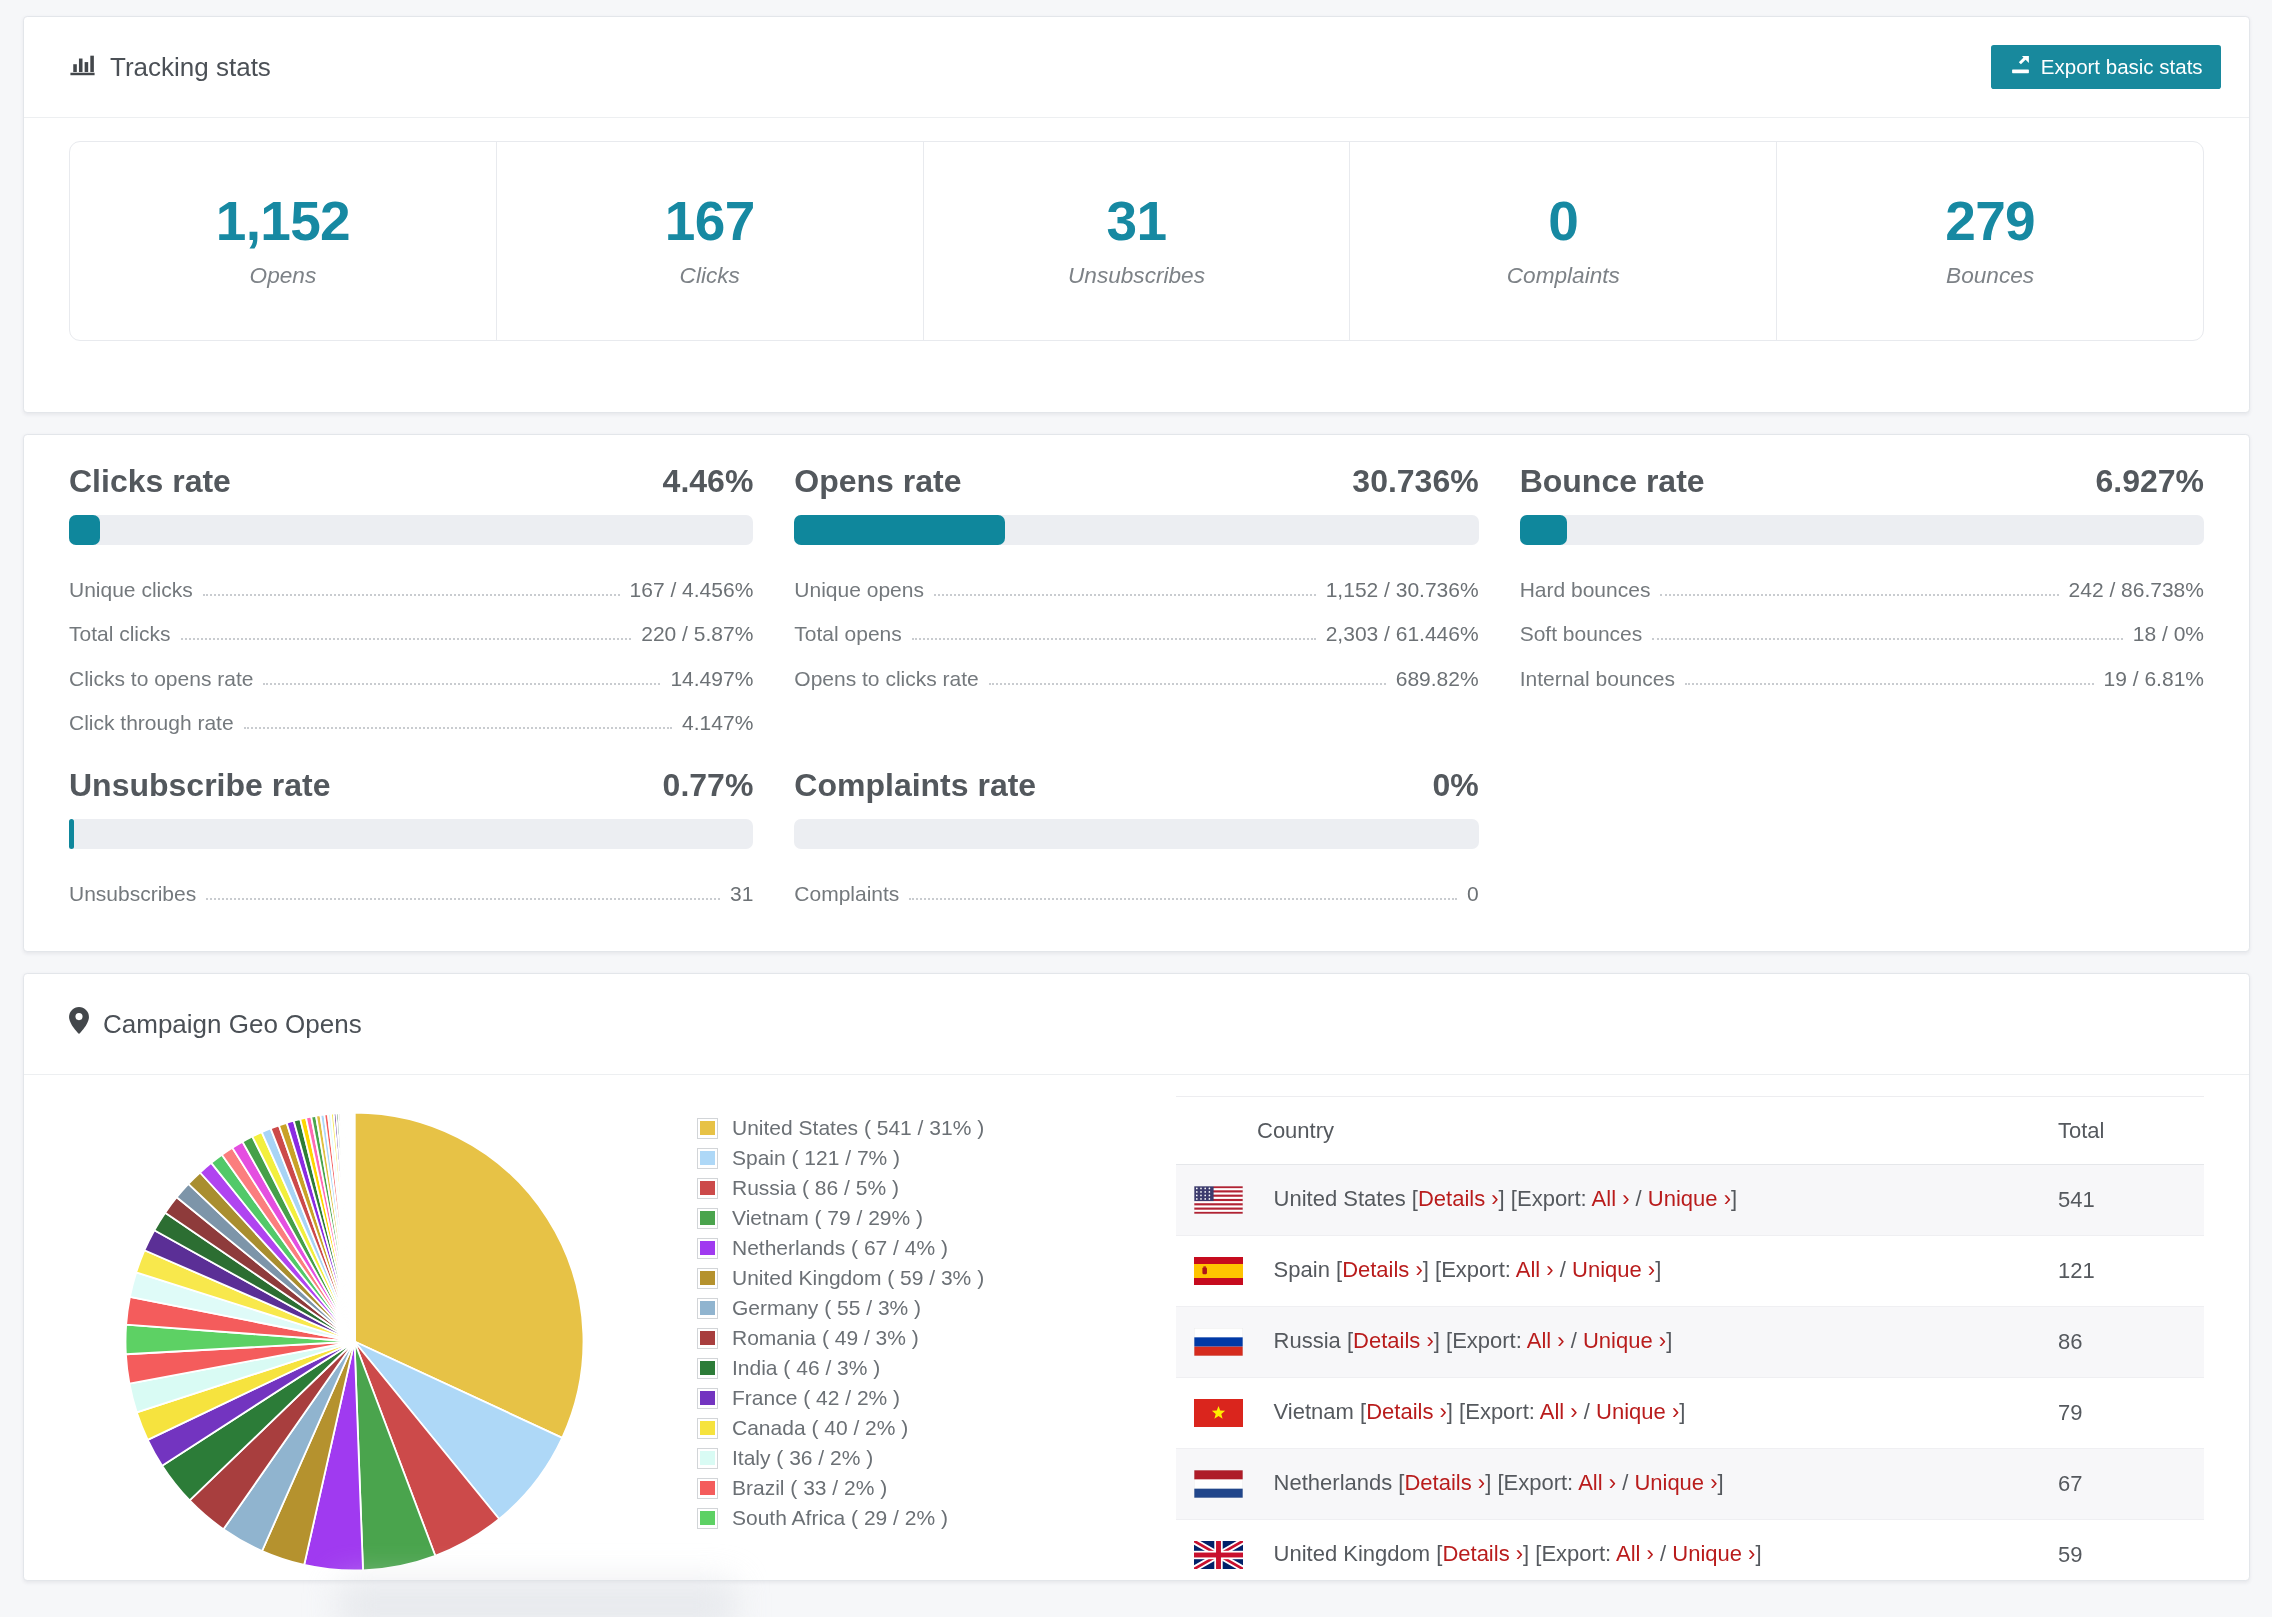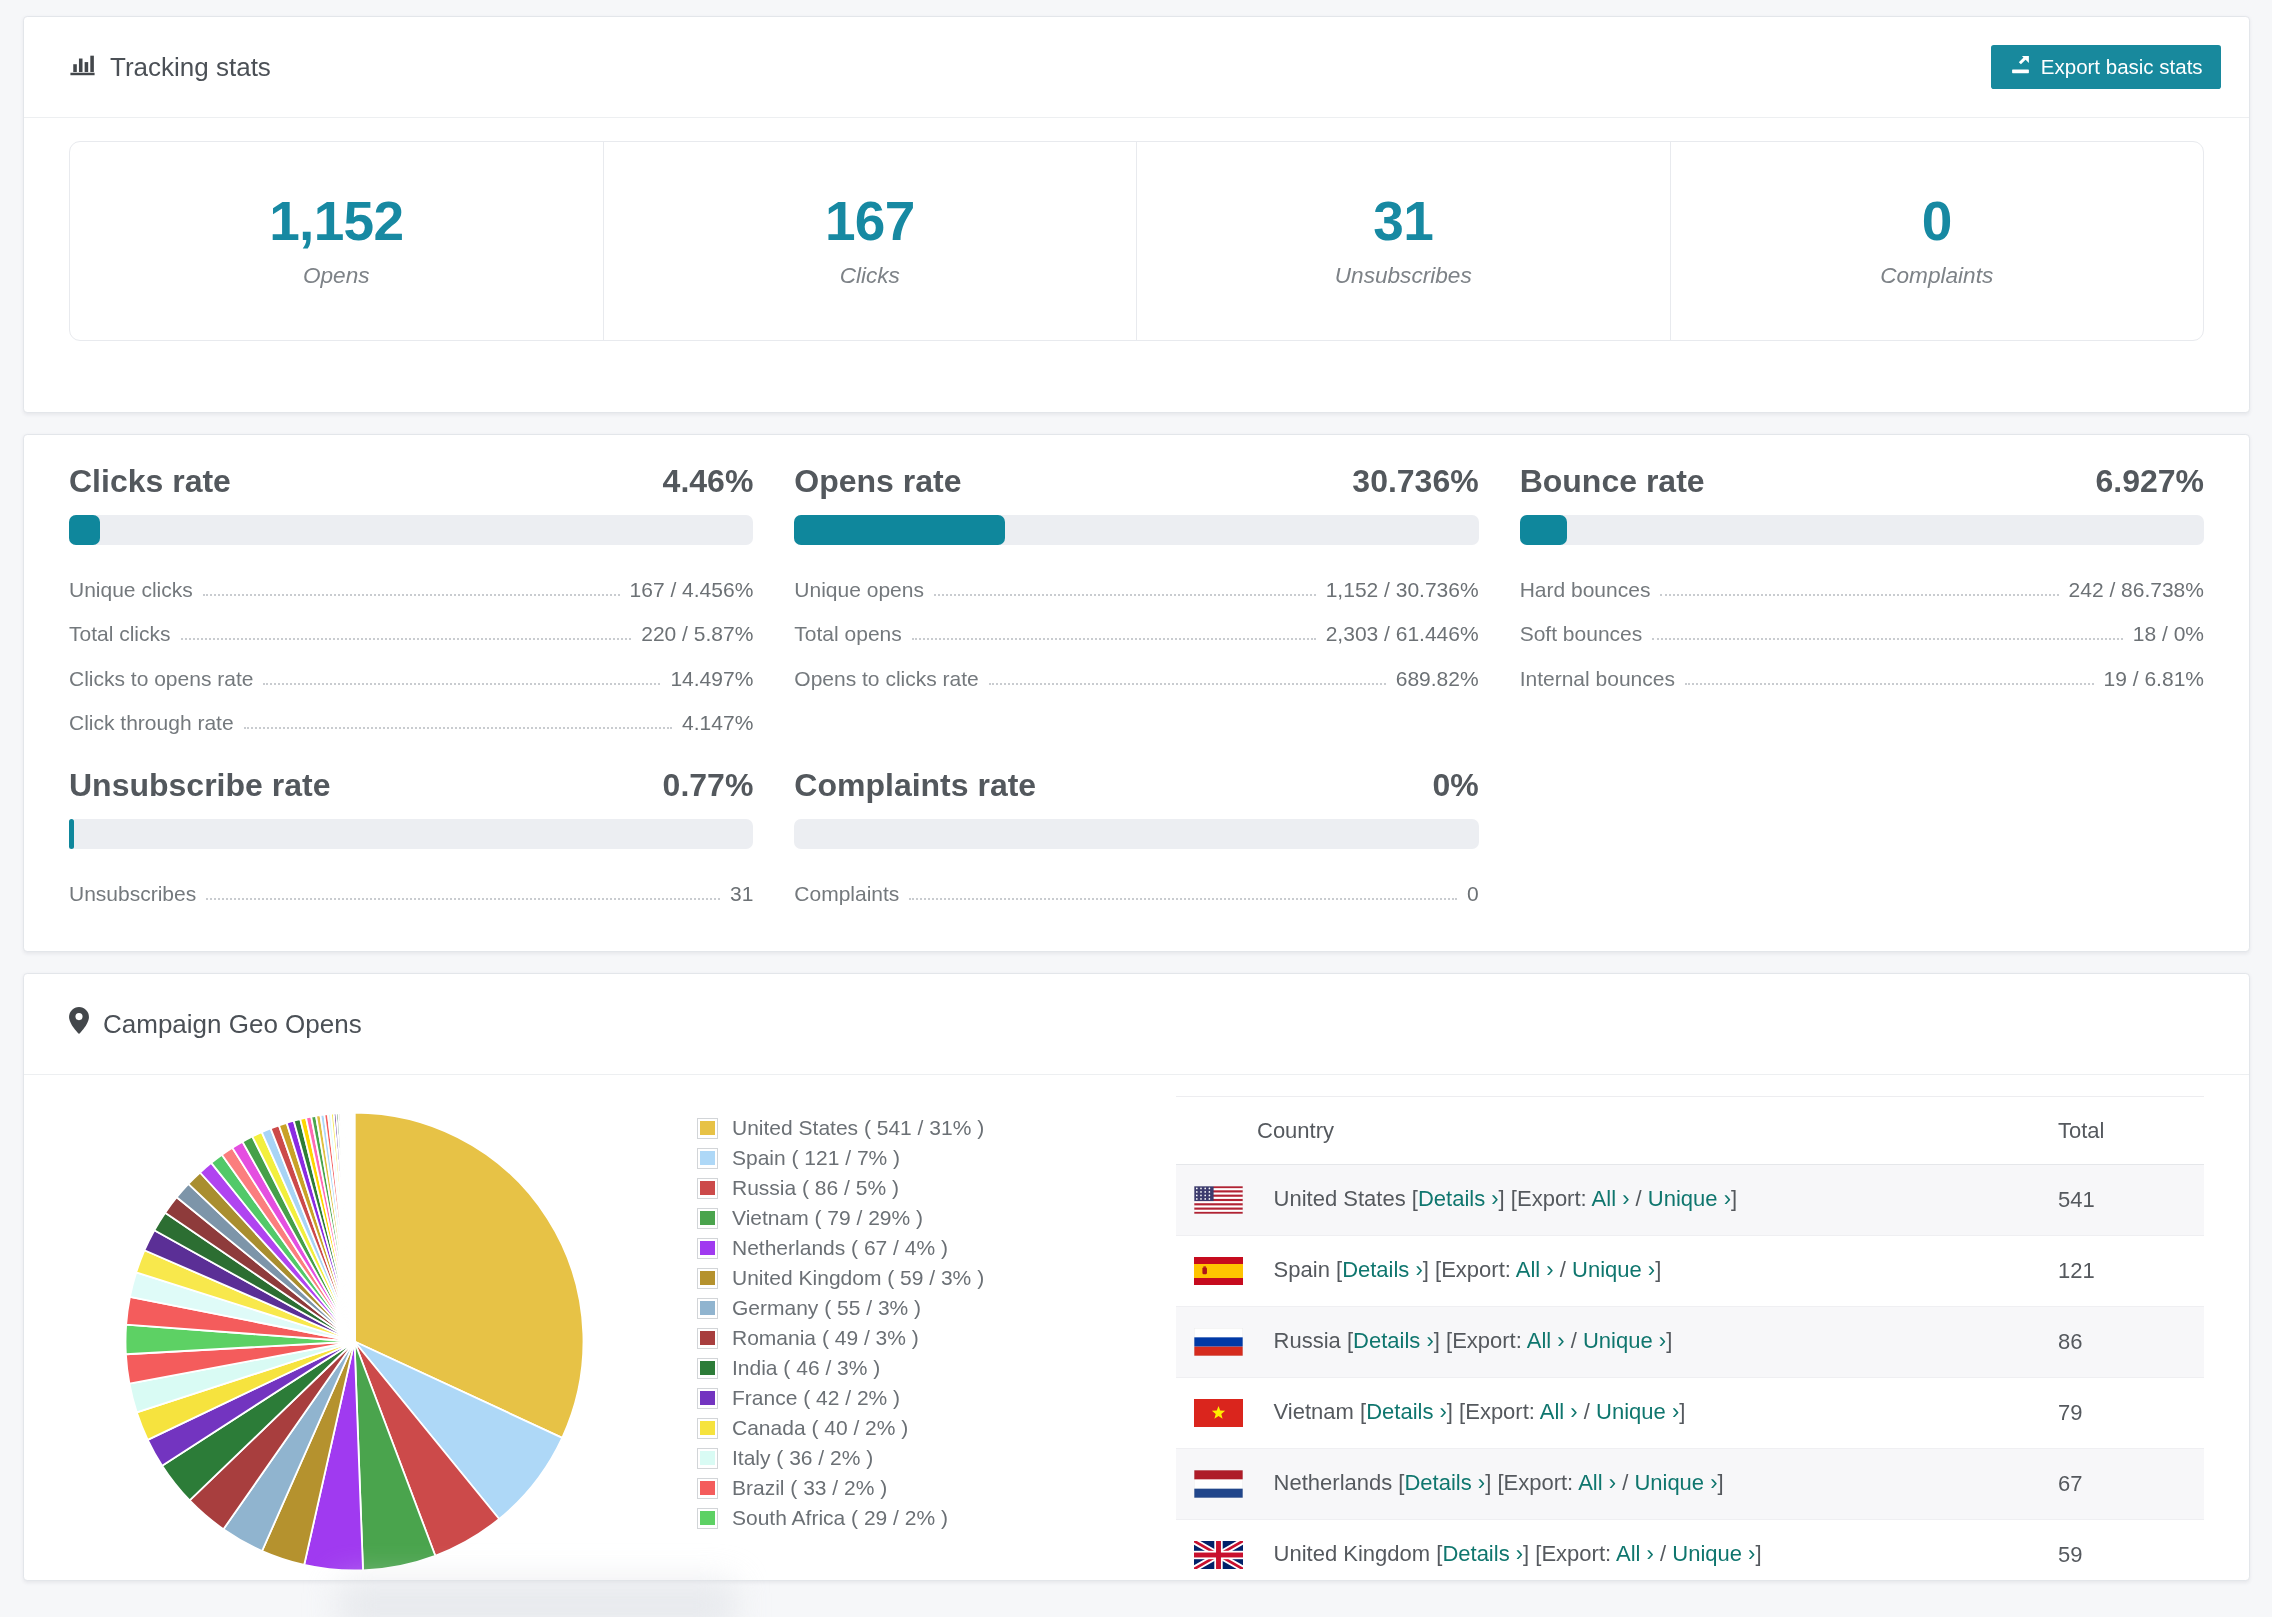--- a/index.html
+++ b/index.html
@@ -42,21 +42,21 @@
   .table-wrap{flex:1;margin-left:112px;margin-top:21px;height:500px;overflow:hidden;}
   table.geo{width:100%;border-collapse:collapse;border-top:0.7px solid #ededf0;font-size:22px;color:#55595e;}
   table.geo th{font-weight:400;text-align:left;height:65px;border-bottom:0.7px solid #e5e7ea;color:#55595e;}
   th.col-country{padding-left:81px;}
   th.col-total{width:145px;}
   table.geo td{height:68px;border-bottom:0.7px solid #efeff2;}
   tr.striped td{background:#f7f7f9;}
   .c-cell{padding-left:17.6px;white-space:nowrap;}
   .flag{display:inline-block;width:49px;height:28px;vertical-align:middle;margin-right:31px;line-height:0;}
   .flag svg{display:block;}
-  .link{color:#0f766e;cursor:pointer;}
+  .link{color:#b91c1c;cursor:pointer;}
   .br{color:#55595e;}
   .smudge{position:absolute;left:339px;top:1581px;width:395px;height:49px;background:#dde0e5;
     filter:blur(17px);opacity:.6;}
 </style>
 </head>
 <body>
 
 <div class="viewport">
   <div class="page">
 
@@ -94,20 +94,24 @@
        <div class="stat-value">167</div>
        <div class="stat-label">Clicks</div>
      </div>
           <div class="stat-box">
        <div class="stat-value">31</div>
        <div class="stat-label">Unsubscribes</div>
      </div>
           <div class="stat-box">
        <div class="stat-value">0</div>
        <div class="stat-label">Complaints</div>
+     </div>
+          <div class="stat-box">
+       <div class="stat-value">279</div>
+       <div class="stat-label">Bounces</div>
      </div>
         </div>
     </section>
 
     <section class="card rates-card">
       <div class="rates-grid">
           <div class="rate-block">
        <div class="rate-head">
          <span class="rate-title">Clicks rate</span>
          <span class="rate-value">4.46%</span>

